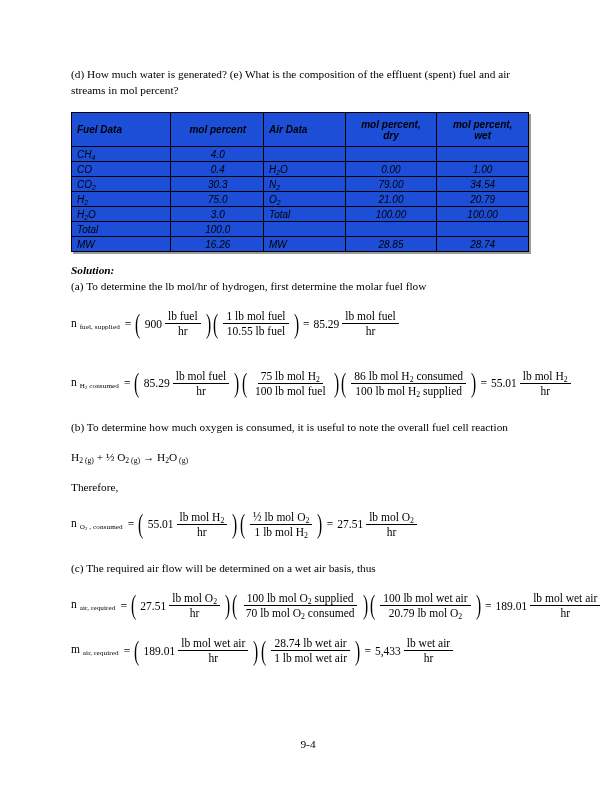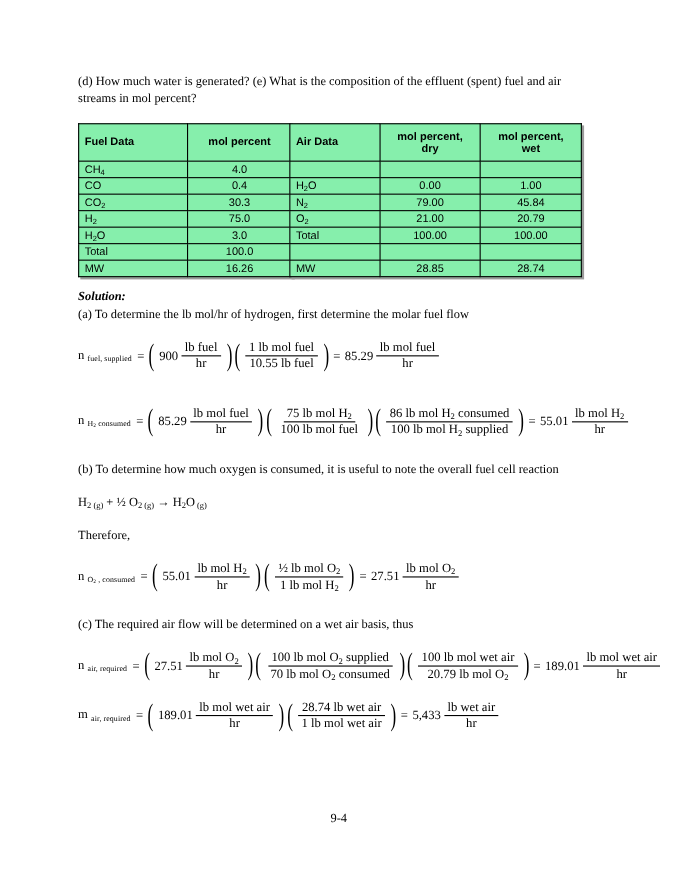--- a/index.html
+++ b/index.html
@@ -56,22 +56,23 @@
   
   .tables-row {
     position: relative;
     height: 150px;
     margin-top: 4px;
   }
   table.data {
     border-collapse: collapse;
     font-family: "Liberation Sans", "DejaVu Sans", sans-serif;
     font-size: 10px;
-    background: #86efac;
+    background: #1d4ed8;
     box-shadow: 2px 2px 0 0 #9a9a9a;
+    font-style: italic;
   }
   table.data, table.data th, table.data td {
     border: 1px solid #000000;
   }
   table.data th, table.data td {
     padding: 1px 5px;
     height: 15px;
     box-sizing: border-box;
     vertical-align: middle;
   }
@@ -241,21 +242,21 @@
               <td class="num blank">&nbsp;</td>
             </tr>
             <tr>
               <td class="lbl">H<sub>2</sub>O</td>
               <td class="num">0.00</td>
               <td class="num">1.00</td>
             </tr>
             <tr>
               <td class="lbl">N<sub>2</sub></td>
               <td class="num">79.00</td>
-              <td class="num">45.84</td>
+              <td class="num">34.54</td>
             </tr>
             <tr>
               <td class="lbl">O<sub>2</sub></td>
               <td class="num">21.00</td>
               <td class="num">20.79</td>
             </tr>
             <tr>
               <td class="lbl">Total</td>
               <td class="num">100.00</td>
               <td class="num">100.00</td>

